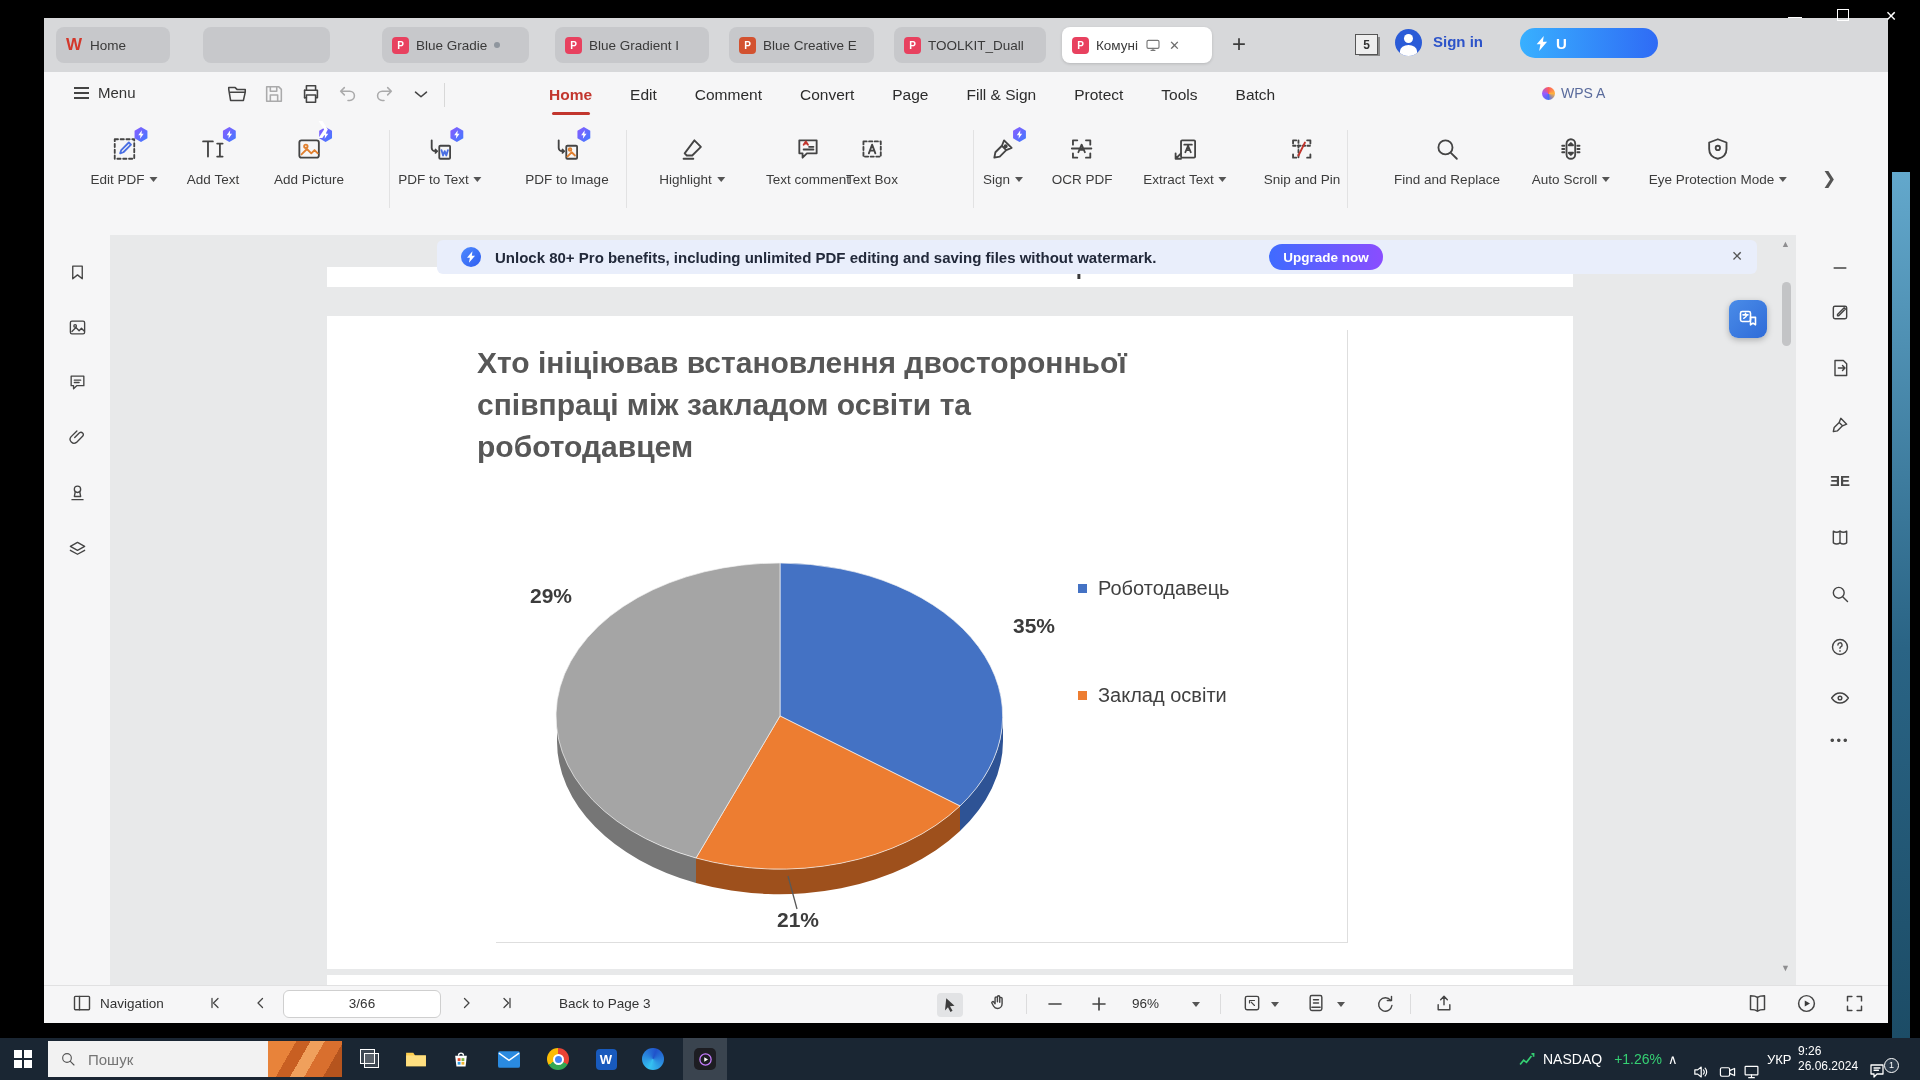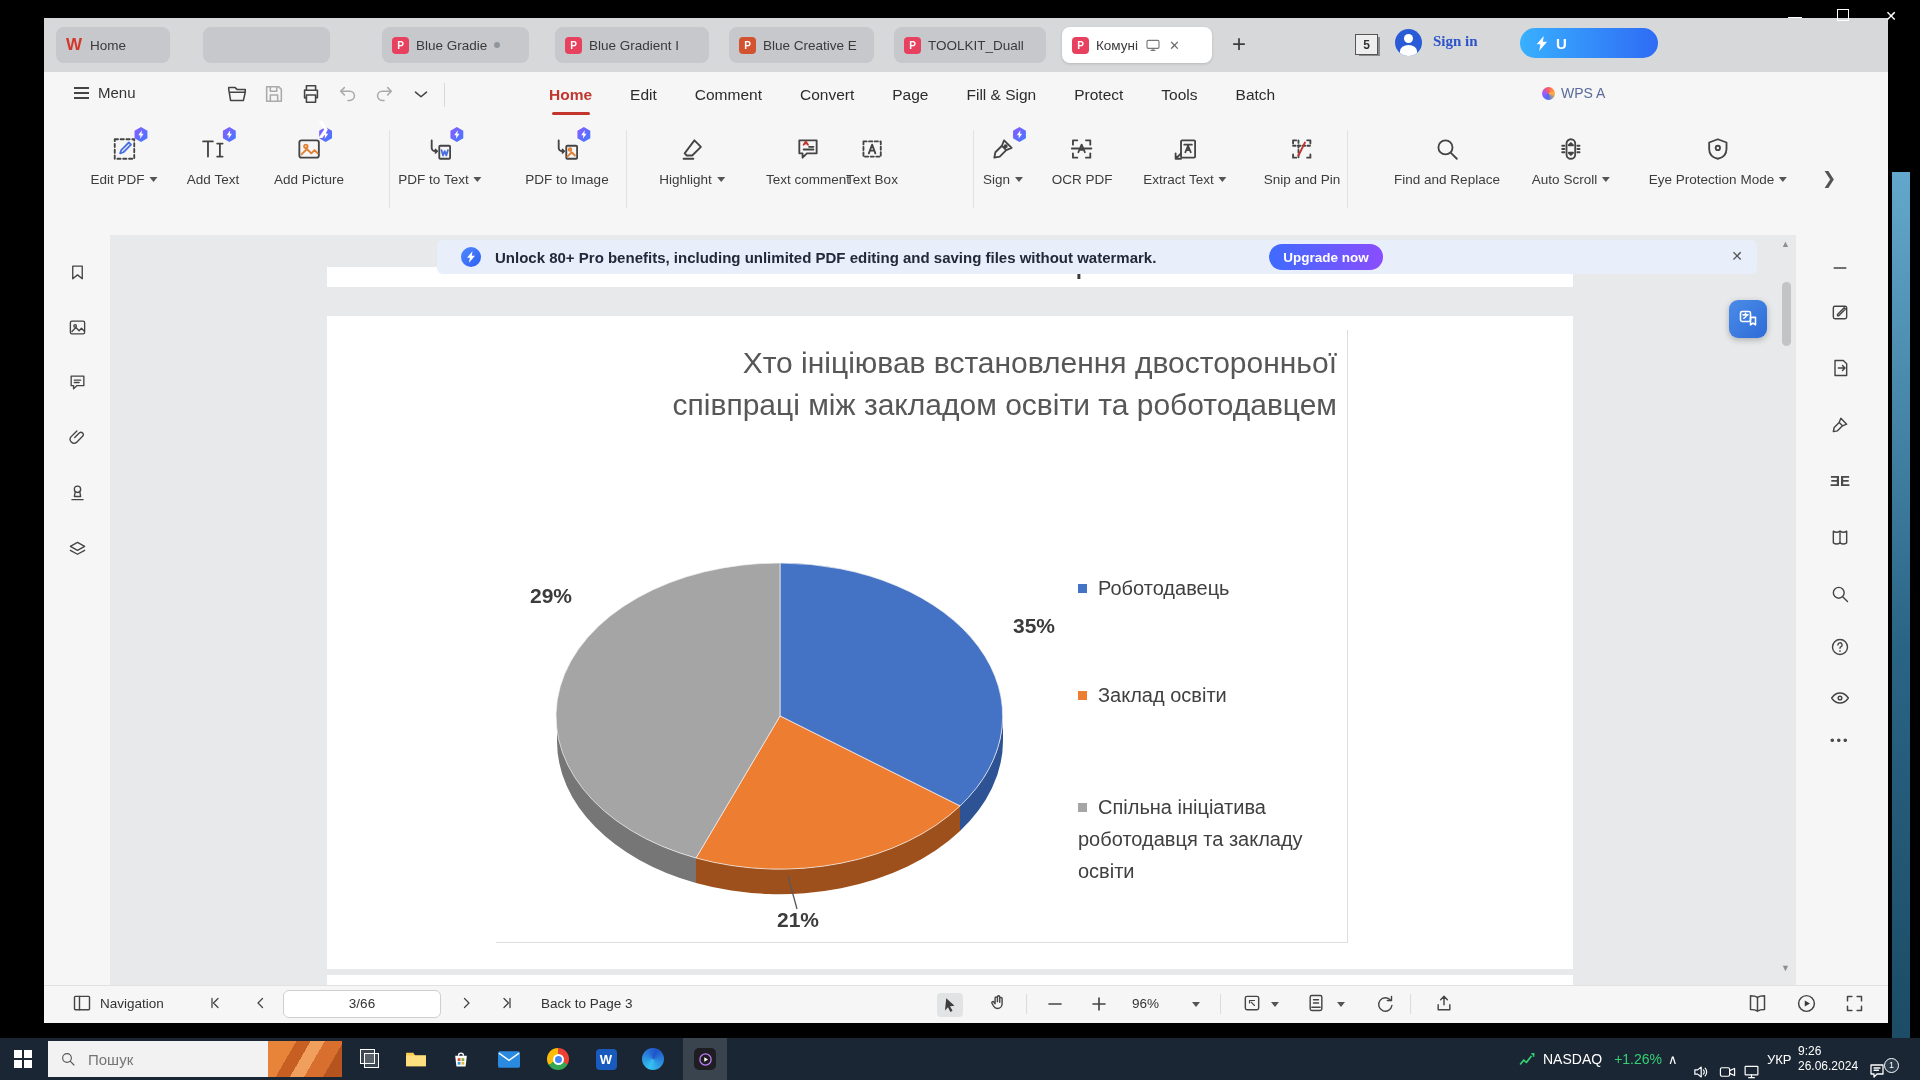--- a/index.html
+++ b/index.html
@@ -15,21 +15,21 @@
   .wlogo{color:#d3372b;font-weight:bold;font-size:17px;margin-right:8px;}
   .ficon{display:inline-flex;align-items:center;justify-content:center;width:17px;height:17px;border-radius:4px;background:#e8415f;color:#fff;font-size:10px;font-weight:bold;margin-right:7px;flex:0 0 auto;}
   .ficon.ppt{background:#d35230;}
   .moddot{width:6px;height:6px;border-radius:50%;background:#8f969e;margin-left:7px;flex:0 0 auto;}
   .tclose{margin-left:8px;color:#6d6d6d;font-size:13px;}
   .newtab{position:absolute;top:12px;font-size:24px;color:#3c3c3c;line-height:28px;}
   .fbadge{position:absolute;left:1311px;top:16px;width:21px;height:19px;border:1.6px solid #555;background:#eee;color:#333;font-size:12px;font-weight:bold;display:flex;align-items:center;justify-content:center;box-shadow:3px 2px 0 -1px #8a8a8a;}
   .avatar{position:absolute;left:1351px;top:11px;width:27px;height:27px;border-radius:50%;background:#2a5bd7;overflow:hidden;}
   .avatar:before{content:"";position:absolute;left:9px;top:5px;width:9px;height:9px;border-radius:50%;background:#fff;}
   .avatar:after{content:"";position:absolute;left:5px;top:16px;width:17px;height:12px;border-radius:50% 50% 0 0;background:#fff;}
-  .signin{position:absolute;left:1389px;top:15px;font-size:15px;font-weight:600;color:#2c53c9;font-family:Liberation Serif, serif;}
+  .signin{position:absolute;left:1389px;top:15px;font-size:15px;font-weight:600;color:#2c53c9;}
   .upill{position:absolute;left:1476px;top:10px;width:138px;height:30px;border-radius:15px;background:linear-gradient(90deg,#38b0ff,#2f6bf5);color:#fff;font-size:15px;font-weight:600;display:flex;align-items:center;padding-left:36px;box-sizing:border-box;}
   
   .menubar{position:absolute;left:44px;top:72px;width:1844px;height:46px;background:#f6f6f7;}
   .hamb{position:absolute;left:30px;top:15px;width:15px;height:12px;display:flex;flex-direction:column;justify-content:space-between;}
   .hamb i{display:block;height:1.8px;background:#444;}
   .menuword{position:absolute;left:54px;top:12px;font-size:15px;color:#333;}
   .qico{position:absolute;top:11px;width:22px;height:22px;}
   .qico.dis{opacity:.42;}
   .mdivider{position:absolute;left:400px;top:11px;width:1px;height:24px;background:#d8d8d8;}
   .menuitems{position:absolute;left:486px;top:0;height:46px;display:flex;align-items:center;}
@@ -60,21 +60,21 @@
   .rightbar{position:absolute;left:1796px;top:235px;width:92px;height:750px;background:#f6f6f7;}
   .rico{position:absolute;left:34px;color:#4a4a4a;}
   .vthumb{position:absolute;left:1672px;top:47px;width:9px;height:64px;border-radius:5px;background:#c3c4c6;}
   .sarr{position:absolute;left:1671px;color:#8e8e90;font-size:9px;}
   .floatbtn{position:absolute;left:1619px;top:65px;width:38px;height:38px;border-radius:9px;background:linear-gradient(135deg,#4a8ce8,#2f6bd8);box-shadow:0 2px 6px rgba(0,0,0,.25);display:flex;align-items:center;justify-content:center;}
   
   .pg{position:absolute;background:#fff;}
   .clipwrap{position:absolute;left:0;top:0;width:100%;height:20px;overflow:hidden;}
   .cliptext{margin-top:-15px;text-align:center;font-size:24px;font-weight:bold;letter-spacing:1px;color:#3a3a3a;}
   .chartframe{position:absolute;left:169px;top:14px;width:851px;height:612px;border-right:1px solid #dedede;border-bottom:1px solid #dedede;}
-  .ctitle{position:absolute;left:150px;top:26px;width:860px;text-align:right;font-size:30px;line-height:42px;font-weight:normal;color:#575757;}
+  .ctitle{position:absolute;left:150px;top:26px;width:860px;text-align:left;font-size:30px;line-height:42px;font-weight:bold;color:#575757;}
   .ctitle span{display:inline-block;max-width:690px;}
   .lg-item{position:absolute;left:751px;width:250px;font-size:20px;color:#404040;line-height:32px;}
   .lg-b{display:inline-block;width:9px;height:9px;margin-right:11px;vertical-align:2px;}
   .lg-t{display:inline;}
   
   .statusbar{position:absolute;left:44px;top:985px;width:1844px;height:37px;background:#f6f6f7;border-top:1px solid #e1e1e2;font-size:13.5px;color:#333;}
   .sic{position:absolute;top:7px;}
   .stxt{position:absolute;top:10px;white-space:nowrap;}
   .pfield{position:absolute;left:239px;top:4px;width:156px;height:26px;background:#fff;border:1px solid #cfcfcf;border-radius:6px;text-align:center;line-height:26px;}
   .sdiv{position:absolute;top:8px;width:1px;height:20px;background:#dcdcdd;}
@@ -469,23 +469,20 @@
         <text x="506" y="102" font-family="Liberation Sans, sans-serif" font-size="21" font-weight="600" fill="#3c3c3c">35%</text>
         <path d="M281,345 L290,378" stroke="#595959" stroke-width="1.3" fill="none"></path>
         <text x="291" y="396" text-anchor="middle" font-family="Liberation Sans, sans-serif" font-size="21" font-weight="600" fill="#3c3c3c">21%</text>
       </svg>
       <div class="lg-item" style="top:256px">
         <span class="lg-b" style="background:#4472c4"></span><span class="lg-t">Роботодавець</span>
       </div>
       <div class="lg-item" style="top:363px">
         <span class="lg-b" style="background:#ed7d31"></span><span class="lg-t">Заклад освіти</span>
       </div>
-      <div class="lg-item" style="top:475px;width:245px">
-        <span class="lg-b" style="background:#a5a5a5"></span><span class="lg-t">Спільна ініціатива роботодавця та закладу освіти</span>
-      </div>
     </div>
 
     <div class="pg" style="left:217px;top:740px;width:1246px;height:10px"></div>
 
     <span class="sarr" style="top:4px">▲</span>
     <span class="vthumb"></span>
     <span class="sarr" style="top:728px">▼</span>
 
     <span class="floatbtn">
       <svg class="ic w" width="20" height="20" viewBox="0 0 24 24" style="stroke-width:1.9">
@@ -554,21 +551,21 @@
     <svg class="ic sic" style="left:208px" width="18" height="20" viewBox="0 0 24 24">
         <path d="M14 6l-6 6 6 6"></path>
       </svg>
     <span class="pfield">3/66</span>
     <svg class="ic sic" style="left:413px" width="18" height="20" viewBox="0 0 24 24">
         <path d="M10 6l6 6-6 6"></path>
       </svg>
     <svg class="ic sic" style="left:454px" width="18" height="20" viewBox="0 0 24 24">
         <path d="M8 6l6 6-6 6M16 6v12"></path>
       </svg>
-    <span class="stxt" style="left:497px">Back to Page 3</span>
+    <span class="stxt" style="left:515px">Back to Page 3</span>
     <span class="sic selbg" style="left:893px;width:26px;height:24px">
       <svg class="ic" style="margin:2px 0 0 4px" width="18" height="20" viewBox="0 0 24 24">
           <path d="M7 3l11 10-6 .6 3.4 6.2-2.8 1.4-3.3-6.2-4 4.2z" fill="#3c3c3c" stroke="none"></path>
         </svg>
     </span>
     <svg class="ic sic" style="left:944px" width="20" height="20" viewBox="0 0 24 24">
         <path d="M8.5 12V6a1.4 1.4 0 0 1 2.8 0v4.5V4.7a1.4 1.4 0 0 1 2.8 0V11 6.6a1.4 1.4 0 0 1 2.8 0V13a5.5 5.5 0 0 1-5.5 5.5c-2.3 0-3.7-1-4.6-2.6l-2-3.6a1.3 1.3 0 0 1 2.2-1.4l1.5 2z"></path>
       </svg>
     <span class="sdiv" style="left:982px"></span>
     <svg class="ic sic" style="left:1002px;top:9px" width="18" height="18" viewBox="0 0 24 24">

